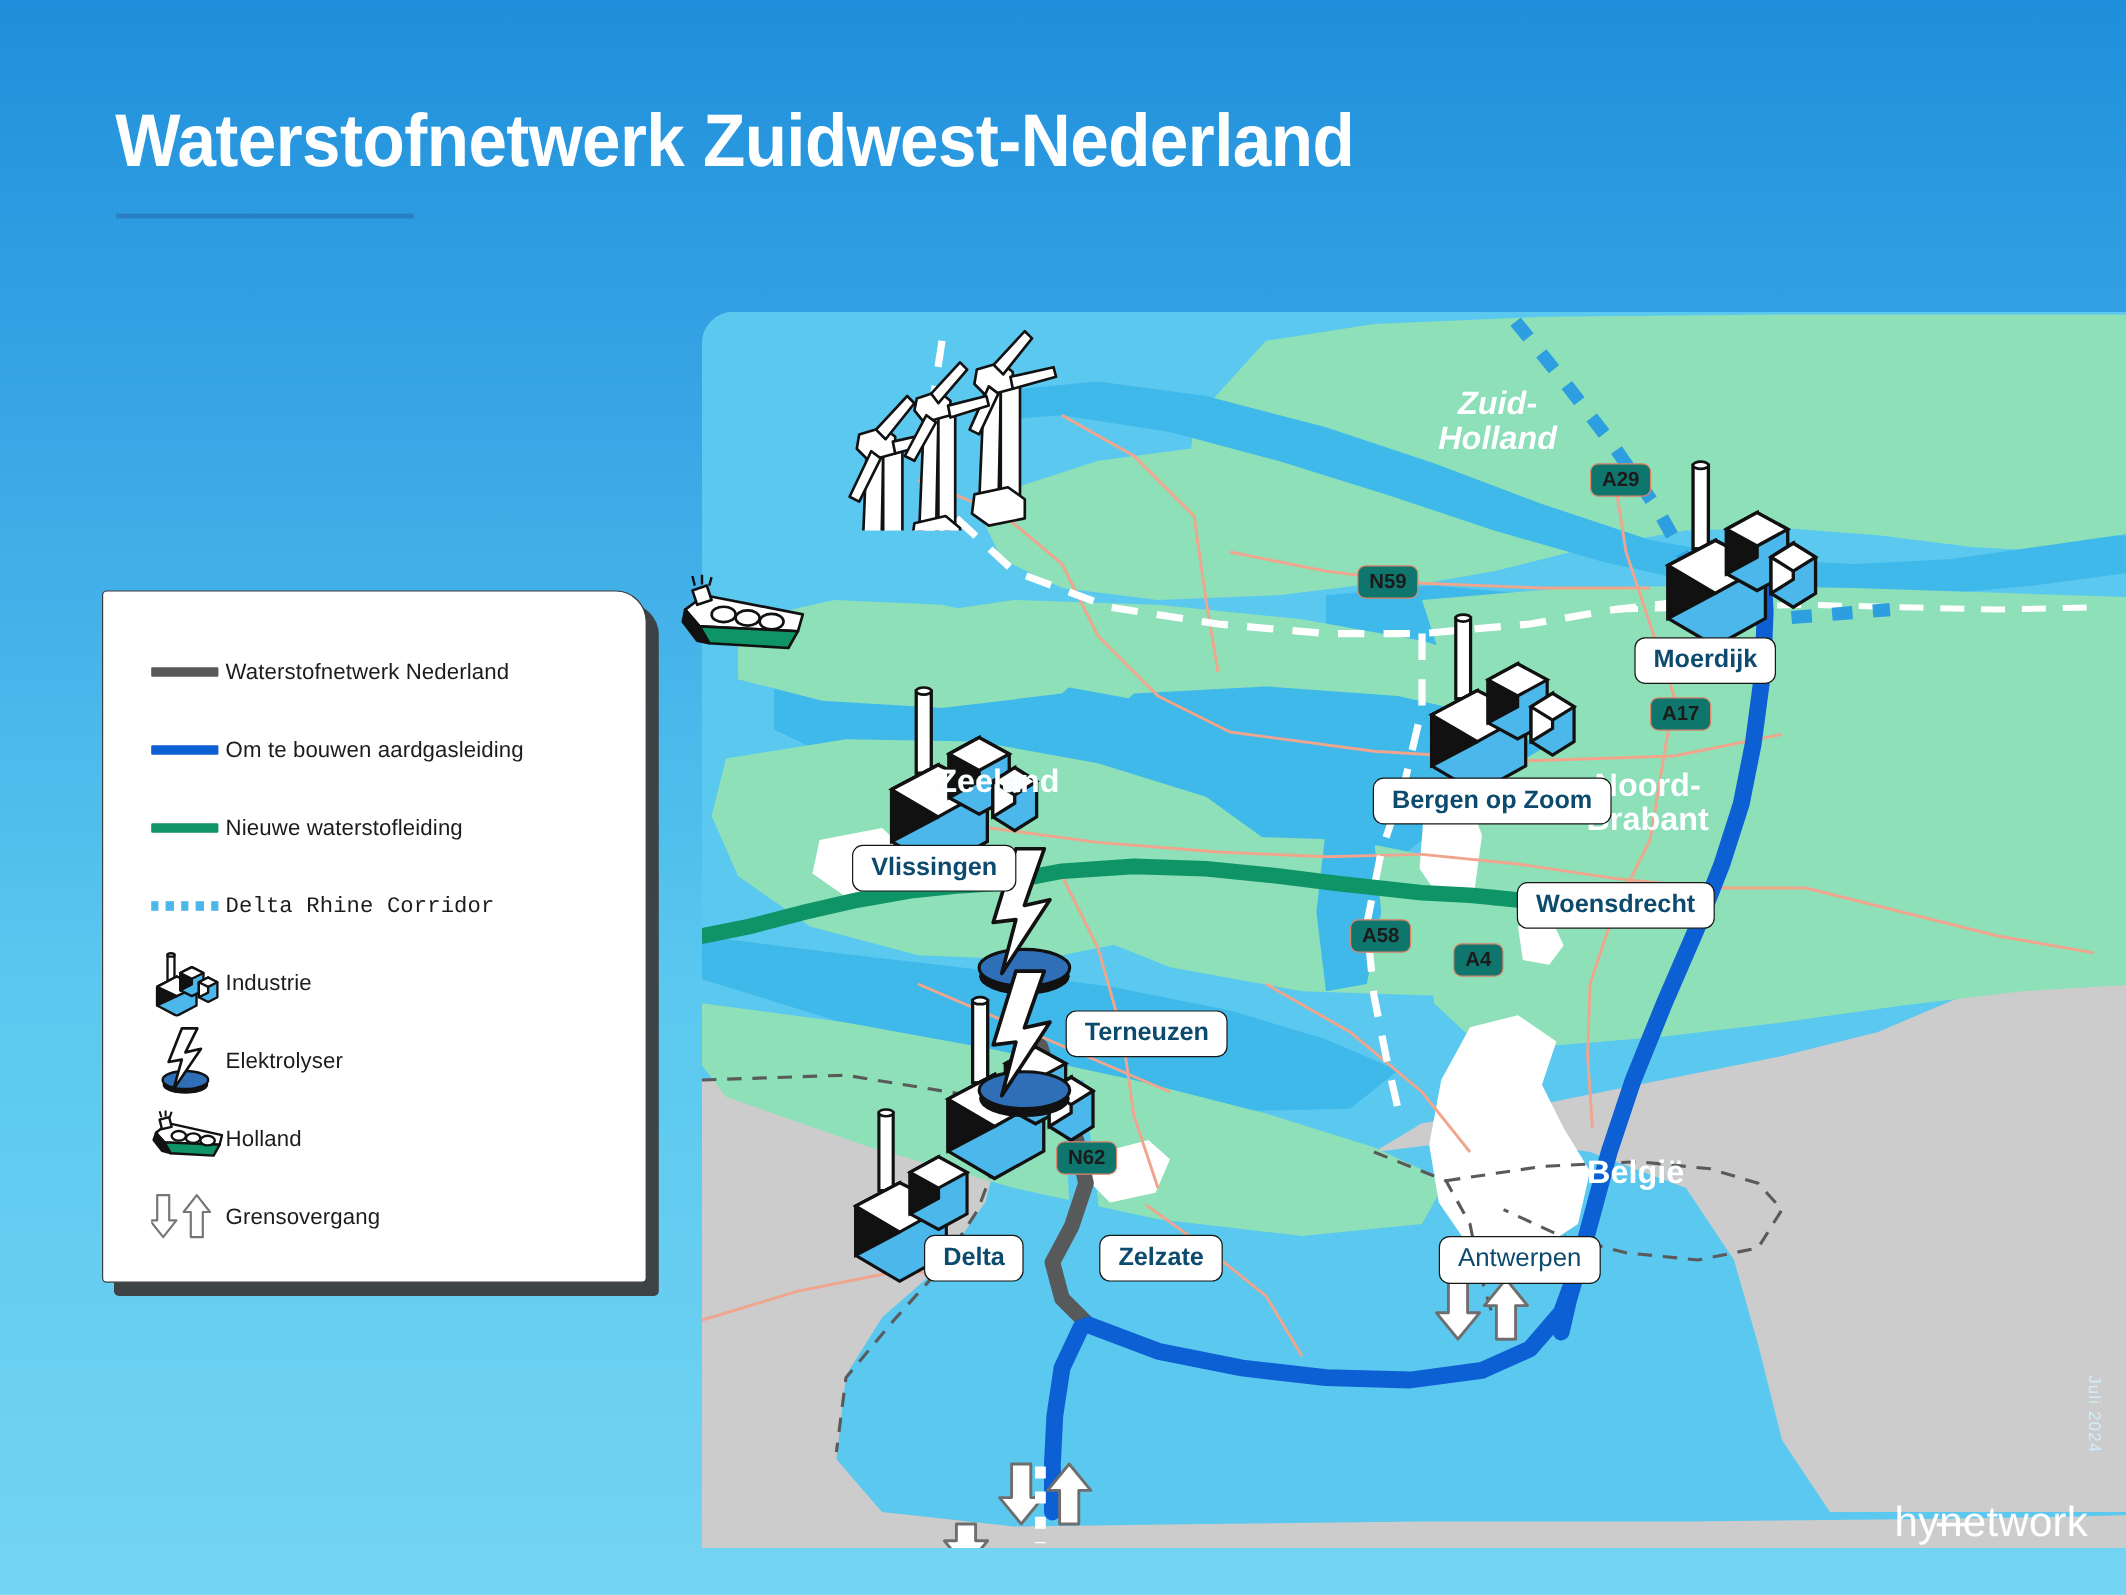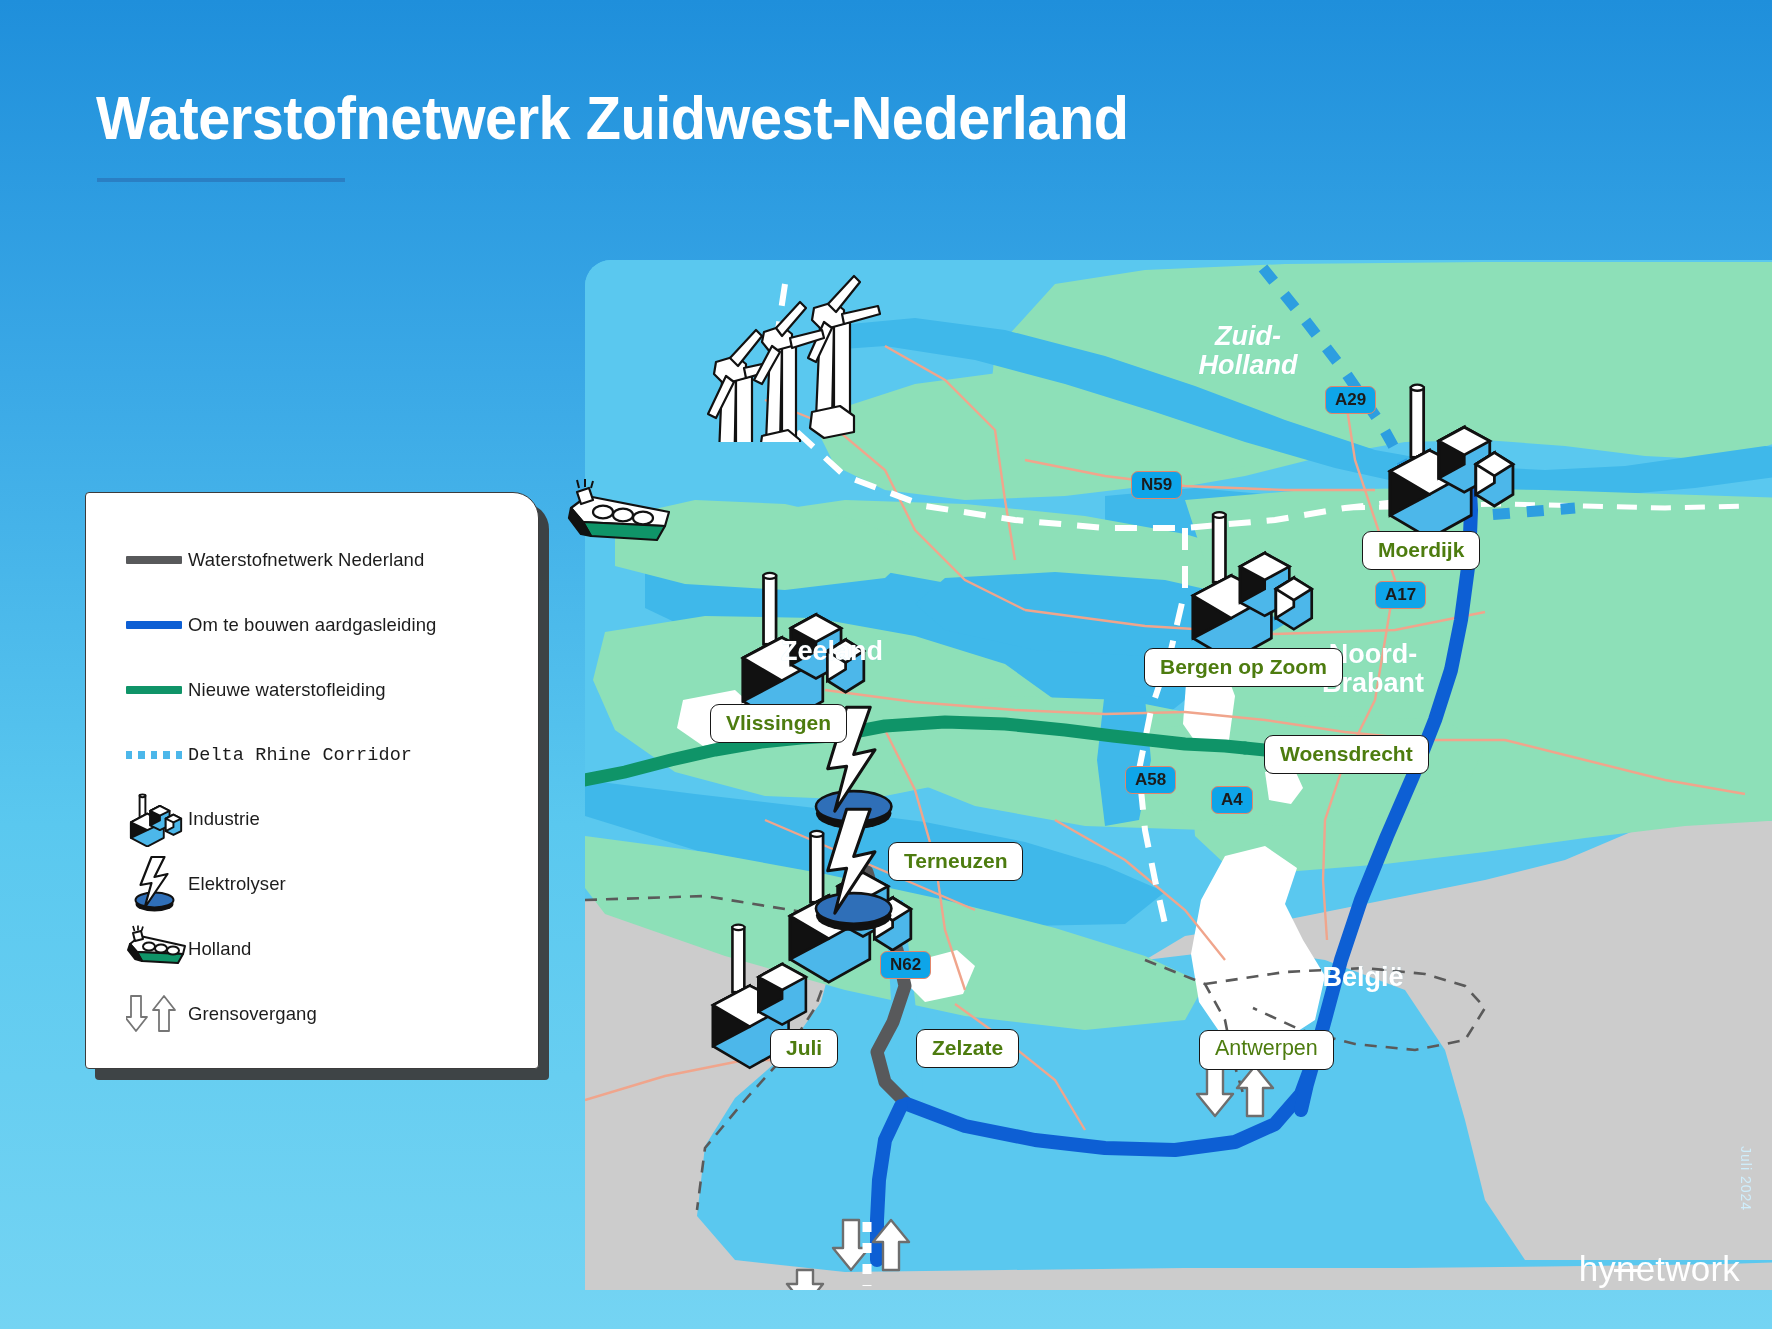--- a/index.html
+++ b/index.html
@@ -52,25 +52,25 @@
   .region{
     position:absolute;color:#ffffff;font-weight:bold;font-size:27px;
     line-height:1.06;text-align:center;pointer-events:none;
     text-shadow:0 0 1px rgba(90,200,239,.35);
   }
 
   
   .pill{
     position:absolute;background:#ffffff;border:1.8px solid #171717;
     border-radius:9px;padding:7px 15px 9px;font-size:21px;font-weight:bold;
-    color:#4d7c0f;white-space:nowrap;line-height:1;
+    color:#0c4a6e;white-space:nowrap;line-height:1;
   }
   .pill.light{font-weight:normal;font-size:21.5px;}
   .road{
-    position:absolute;background:#0ea5e9;border:1.5px solid #e2866b;
+    position:absolute;background:#0f766e;border:1.5px solid #e2866b;
     border-radius:7px;padding:4px 9px 5px;font-size:17px;font-weight:bold;
     color:#1b1b1b;line-height:1;white-space:nowrap;
   }
 
   
   .datestamp{
     position:absolute;right:18px;bottom:118px;color:#cfeefc;font-size:14px;
     letter-spacing:1px;writing-mode:vertical-rl;text-orientation:mixed;
   }
   .logo{
@@ -356,21 +356,21 @@
       <span>België</span>
     </div>
   </div>
 
   <div class="pill" style="left:1362px;top:531px;">Moerdijk</div>
   <div class="pill" style="left:1144px;top:648px;">Bergen op Zoom</div>
   <div class="pill" style="left:1264px;top:735px;">Woensdrecht</div>
   <div class="pill" style="left:710px;top:704px;">Vlissingen</div>
   <div class="pill" style="left:888px;top:842px;">Terneuzen</div>
   <div class="pill light" style="left:1199px;top:1030px;">Antwerpen</div>
-  <div class="pill" style="left:770px;top:1029px;">Juli</div>
+  <div class="pill" style="left:770px;top:1029px;">Delta</div>
   <div class="pill" style="left:916px;top:1029px;">Zelzate</div>
 
   <div class="road" style="left:1325px;top:386px;">A29</div>
   <div class="road" style="left:1131px;top:471px;">N59</div>
   <div class="road" style="left:1375px;top:581px;">A17</div>
   <div class="road" style="left:1080px;top:766px;margin-left:45px;">A58</div>
   <div class="road" style="left:1211px;top:786px;">A4</div>
   <div class="road" style="left:880px;top:951px;">N62</div>
 
   <svg style="position:absolute;left:690px;top:262px;" width="210" height="180">

